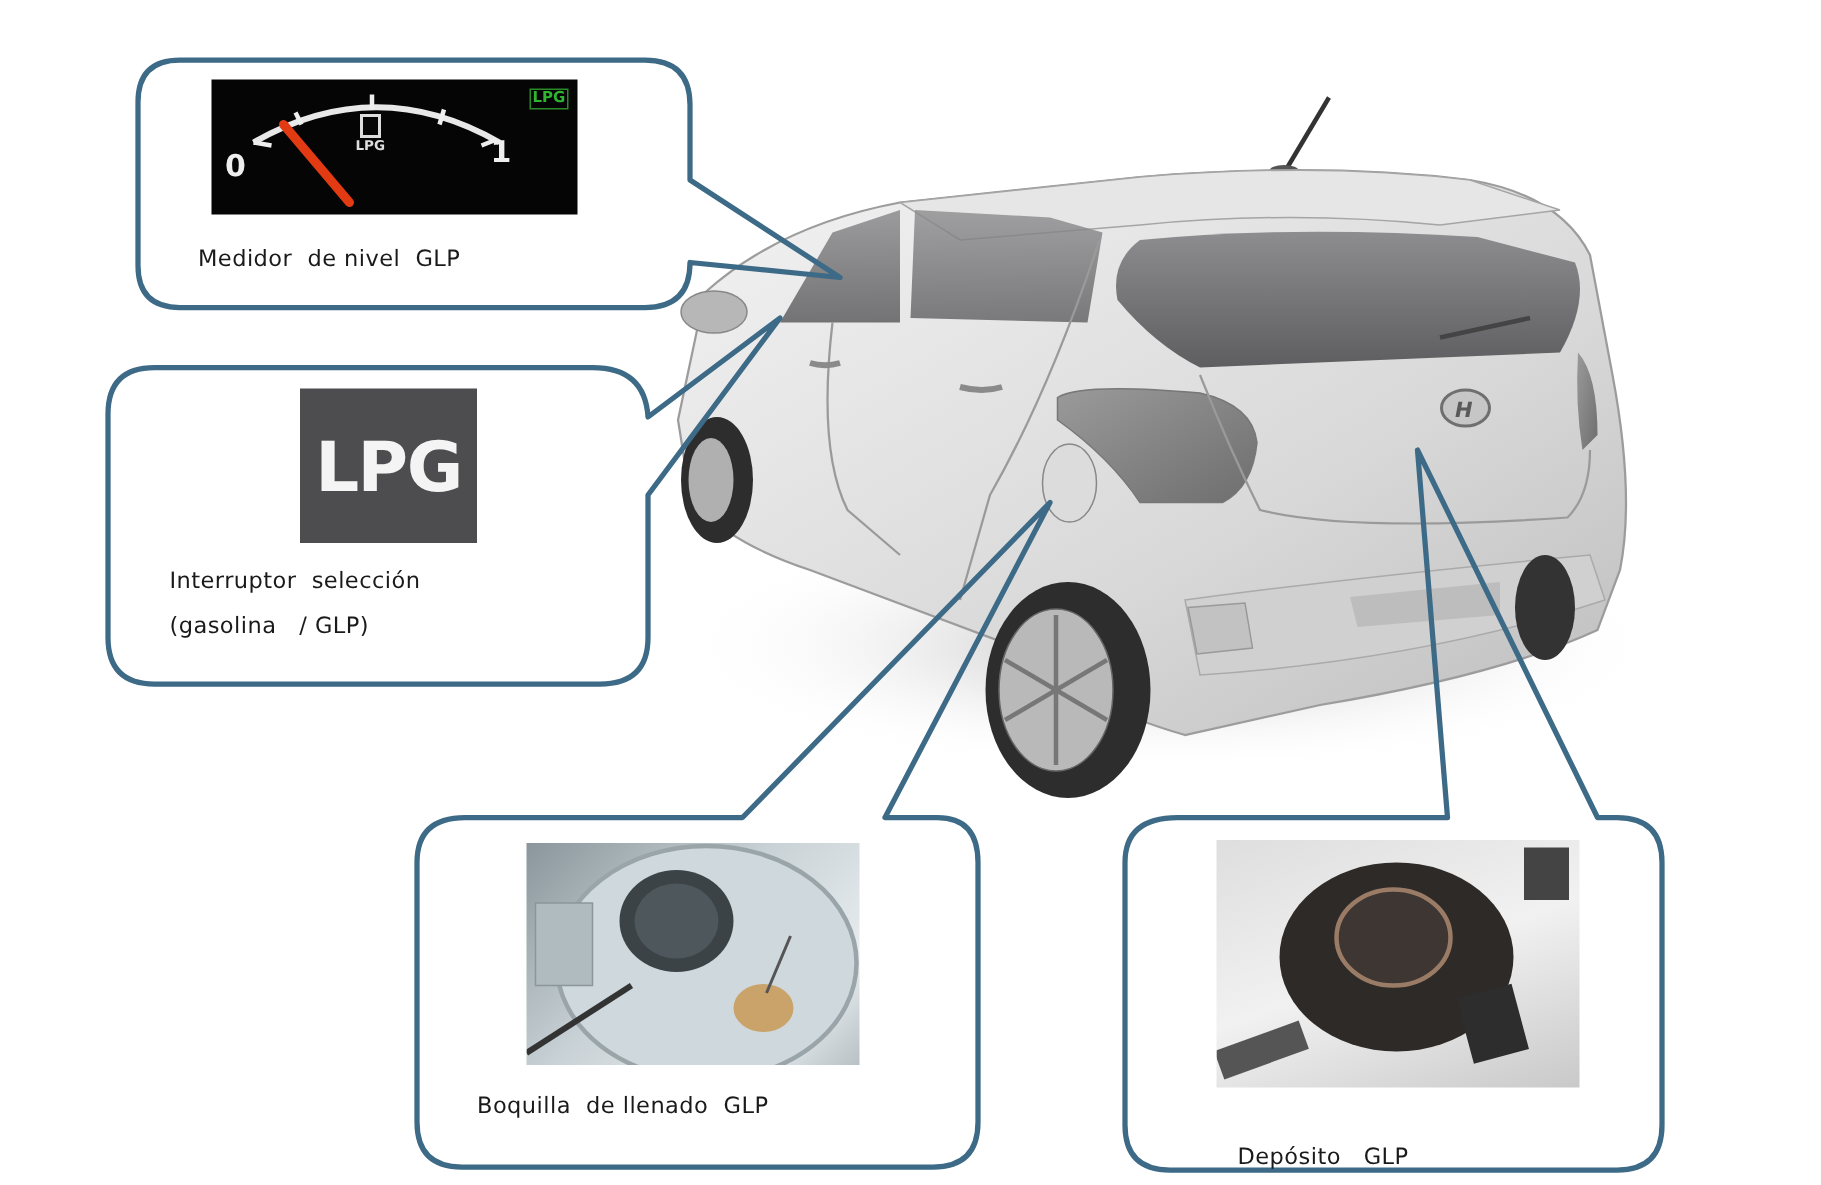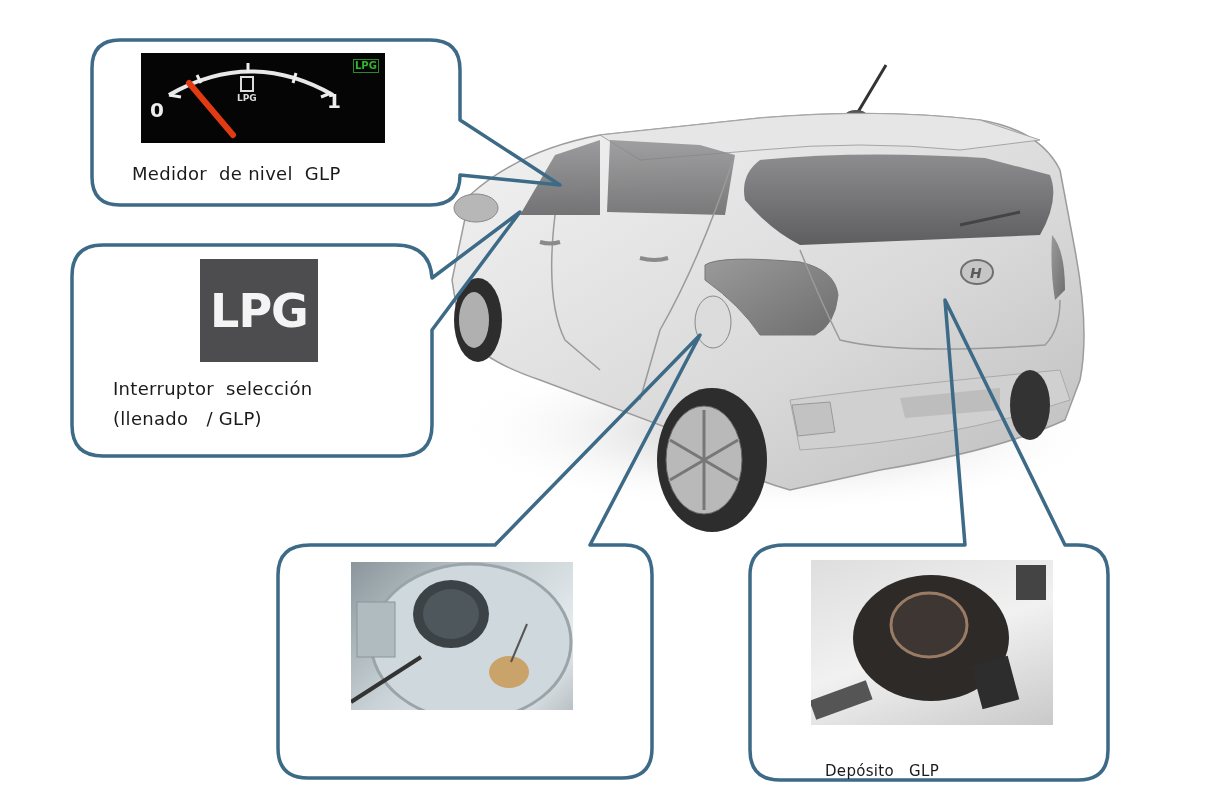--- a/index.html
+++ b/index.html
@@ -3,21 +3,21 @@
 <meta charset="utf-8">
 <style>
   html, body { margin: 0; padding: 0; }
   body {
     width: 1214px; height: 790px; position: relative; overflow: hidden;
     background: #ffffff; font-family: "DejaVu Sans", sans-serif;
   }
   .stage { position: absolute; left: 0; top: 0; width: 1214px; height: 790px; }
   svg.overlay { position: absolute; left: 0; top: 0; }
   .label {
-    position: absolute; color: #1a1a1a; font-size: 18px; letter-spacing: 0.3px;
+    position: absolute; color: #1a1a1a; font-size: 15px; letter-spacing: 0.3px;
     white-space: pre; font-family: "DejaVu Sans", sans-serif;
   }
   .photo { position: absolute; overflow: hidden; }
   .gauge { background: #050505; }
   .lpg-switch {
     background: #4d4d4f; display: flex; align-items: center; justify-content: center;
     color: #f4f4f4; font-weight: bold; font-size: 46px; font-family: "DejaVu Sans", sans-serif;
     letter-spacing: -1px;
   }
   .lpg-small {
@@ -131,33 +131,34 @@
     <span class="gauge-num" style="left:186px; top:36px;">1</span>
     <span class="gauge-lpg" style="left:96px; top:40px;">LPG</span>
     <span class="lpg-small" style="left:212px; top:6px;">LPG</span>
   </div>
   <div class="label" style="left:132px; top:163px;">Medidor  de nivel  GLP</div>
 
   <div class="photo lpg-switch" style="left:200px; top:259px; width:118px; height:103px;">
     <span>LPG</span>
   </div>
   <div class="label" style="left:113px; top:378px;">Interruptor  selección</div>
-  <div class="label" style="left:113px; top:408px;">(llenado   / GLP)</div>
+  <div class="label" style="left:113px; top:408px;">(gasolina   / GLP)</div>
 
   <div class="photo" style="left:351px; top:562px; width:222px; height:148px; background:linear-gradient(135deg,#8a969c,#c9d2d6 45%,#e7ecee 80%,#b8c1c5);">
     <svg width="222" height="148" viewBox="0 0 222 148">
       <ellipse cx="120" cy="80" rx="100" ry="78" fill="#cfd8dc" stroke="#9aa5aa" stroke-width="3"></ellipse>
       <ellipse cx="100" cy="52" rx="38" ry="34" fill="#3b4347"></ellipse>
       <ellipse cx="100" cy="52" rx="28" ry="25" fill="#4d575c"></ellipse>
       <path d="M0 140 L70 95" stroke="#333" stroke-width="4"></path>
       <ellipse cx="158" cy="110" rx="20" ry="16" fill="#c9a36a"></ellipse>
       <line x1="160" y1="100" x2="176" y2="62" stroke="#555" stroke-width="2"></line>
       <rect x="6" y="40" width="38" height="55" fill="#b0bbc0" stroke="#8a969c"></rect>
     </svg>
   </div>
+  <div class="label" style="left:318px; top:728px;">Boquilla  de llenado  GLP</div>
 
   <div class="photo" style="left:811px; top:560px; width:242px; height:165px; background:linear-gradient(160deg,#dedede,#f1f1f1 50%,#c9c9c9);">
     <svg width="242" height="165" viewBox="0 0 242 165">
       <ellipse cx="120" cy="78" rx="78" ry="63" fill="#2e2a27"></ellipse>
       <ellipse cx="118" cy="65" rx="38" ry="32" fill="#3e3632" stroke="#9a7c66" stroke-width="3"></ellipse>
       <rect x="165" y="100" width="38" height="45" fill="#2d2d2d" transform="rotate(-15 184 122)"></rect>
       <rect x="0" y="130" width="60" height="20" fill="#555" transform="rotate(-20 30 140)"></rect>
       <rect x="205" y="5" width="30" height="35" fill="#444"></rect>
     </svg>
   </div>

